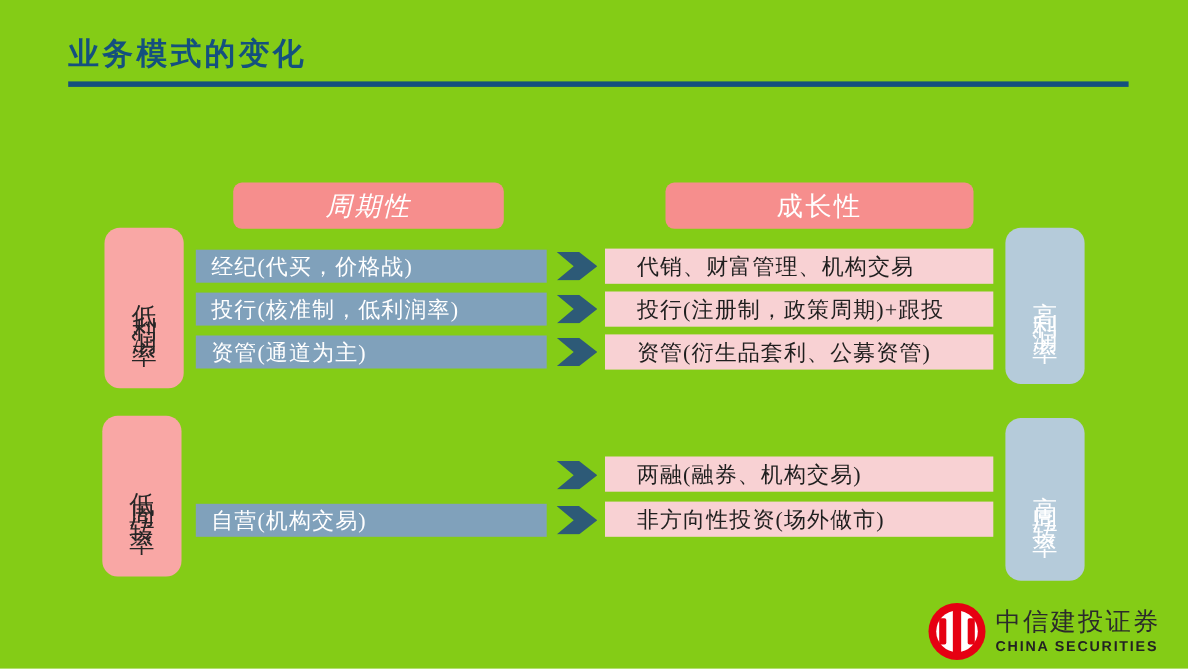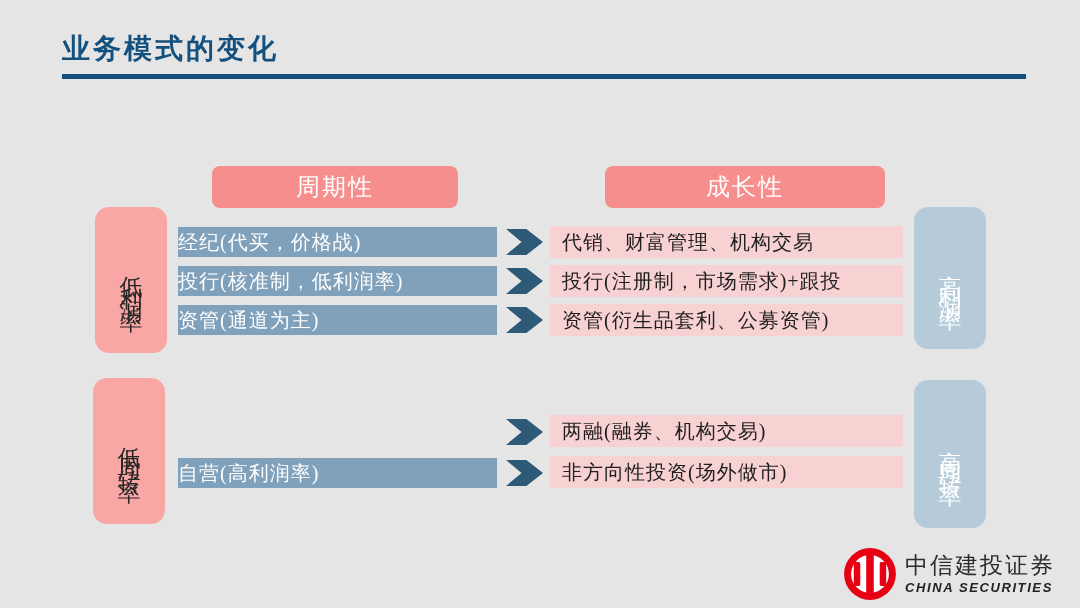--- a/index.html
+++ b/index.html
@@ -9,61 +9,61 @@
     --pink-pale:#F8D1D3;
     --steel-blue:#80A1BB;
     --light-blue:#B5CBDA;
     --arrow-navy:#2D5A77;
     --logo-red:#E60012;
     --dark-text:#1F1F1F;
   }
   *{margin:0;padding:0;box-sizing:border-box;}
   html,body{background:#fff;}
   body{font-family:"Liberation Serif", serif;}
-  .slide{position:relative;width:1080px;height:608px;background:#e5e5e5;overflow:hidden;}
+  .slide{position:relative;width:1080px;height:608px;background:#84cc16;overflow:hidden;}
 
   .title{position:absolute;left:62px;top:30px;font-size:28px;font-weight:bold;
          color:var(--title-navy);letter-spacing:3px;}
   .rule{position:absolute;left:62px;top:74px;width:964px;height:5px;
         background:var(--title-navy);}
 
   .pill{position:absolute;top:166px;height:42px;border-radius:8px;
         background:var(--salmon);color:#fff;font-size:24px;
         display:flex;align-items:center;justify-content:center;letter-spacing:2px;}
-  .pill-c{left:212px;width:246px;}
+  .pill-c{left:212px;width:246px;font-style:italic;}
   .pill-g{left:605px;width:280px;}
 
   .side{position:absolute;display:flex;align-items:center;justify-content:center;
         border-radius:14px;}
   .side .v{writing-mode:vertical-rl;text-orientation:upright;
            font-size:23px;letter-spacing:11px;line-height:1;}
   .side.pink{background:var(--pink-side);color:#262626;}
   .side.blue{background:var(--light-blue);color:#ffffff;}
   .s-l1{left:95px;top:207px;width:72px;height:146px;}
   .s-r1{left:914px;top:207px;width:72px;height:142px;}
   .s-l2{left:93px;top:378px;width:72px;height:146px;}
   .s-r2{left:914px;top:380px;width:72px;height:148px;}
 
   .fbox{position:absolute;left:178px;width:319px;height:30px;
         background:var(--steel-blue);color:#fff;font-size:20px;
-        display:flex;align-items:center;letter-spacing:1px;}
+        display:flex;align-items:center;padding-left:14px;letter-spacing:1px;}
   .tbox{position:absolute;left:550px;width:353px;height:32px;
         background:var(--pink-pale);color:var(--dark-text);font-size:20px;
-        display:flex;align-items:center;padding-left:12px;letter-spacing:1px;}
+        display:flex;align-items:center;padding-left:29px;letter-spacing:1px;}
   .arrow{position:absolute;left:506px;width:37px;height:26px;
          background:var(--arrow-navy);
          clip-path:polygon(0 0,55% 0,100% 50%,55% 100%,0 100%,42% 50%);}
 
   .logo{position:absolute;left:843px;top:547px;display:flex;align-items:center;}
   .logo-badge{width:54px;height:54px;flex:0 0 auto;}
   .logo-txt{margin-left:8px;}
   .logo-cn{font-size:23px;color:#2b2b2b;letter-spacing:2px;line-height:1.15;
            font-family:"Liberation Serif", serif;}
   .logo-en{font-size:13px;font-weight:bold;color:#222;letter-spacing:1.6px;
-           font-family:"Liberation Sans", sans-serif;font-style:italic;}
+           font-family:"Liberation Sans", sans-serif;}
 </style>
 </head>
 <body>
 
 <div class="slide">
 
   <div class="title">业务模式的变化</div>
   <div class="rule"></div>
 
   <div class="pill pill-c">周期性</div>
@@ -82,21 +82,21 @@
   <div class="arrow" style="top:229px"></div>
   <div class="tbox" style="top:226px">
     <span>代销、财富管理、机构交易</span>
   </div>
 
   <div class="fbox" style="top:266px">
     <span>投行(核准制，低利润率)</span>
   </div>
   <div class="arrow" style="top:268px"></div>
   <div class="tbox" style="top:265px">
-    <span>投行(注册制，市场需求)+跟投</span>
+    <span>投行(注册制，政策周期)+跟投</span>
   </div>
 
   <div class="fbox" style="top:305px">
     <span>资管(通道为主)</span>
   </div>
   <div class="arrow" style="top:307px"></div>
   <div class="tbox" style="top:304px">
     <span>资管(衍生品套利、公募资管)</span>
   </div>
 
@@ -106,21 +106,21 @@
   <div class="side blue s-r2">
     <span class="v">高周转率</span>
   </div>
 
   <div class="arrow" style="top:419px"></div>
   <div class="tbox" style="top:415px">
     <span>两融(融券、机构交易)</span>
   </div>
 
   <div class="fbox" style="top:458px">
-    <span>自营(高利润率)</span>
+    <span>自营(机构交易)</span>
   </div>
   <div class="arrow" style="top:460px"></div>
   <div class="tbox" style="top:456px">
     <span>非方向性投资(场外做市)</span>
   </div>
 
   <div class="logo">
     <svg class="logo-badge" viewBox="0 0 100 100">
       <circle cx="50" cy="50" r="48" fill="#E60012"></circle>
       <circle cx="50" cy="50" r="35" fill="#ffffff"></circle>

